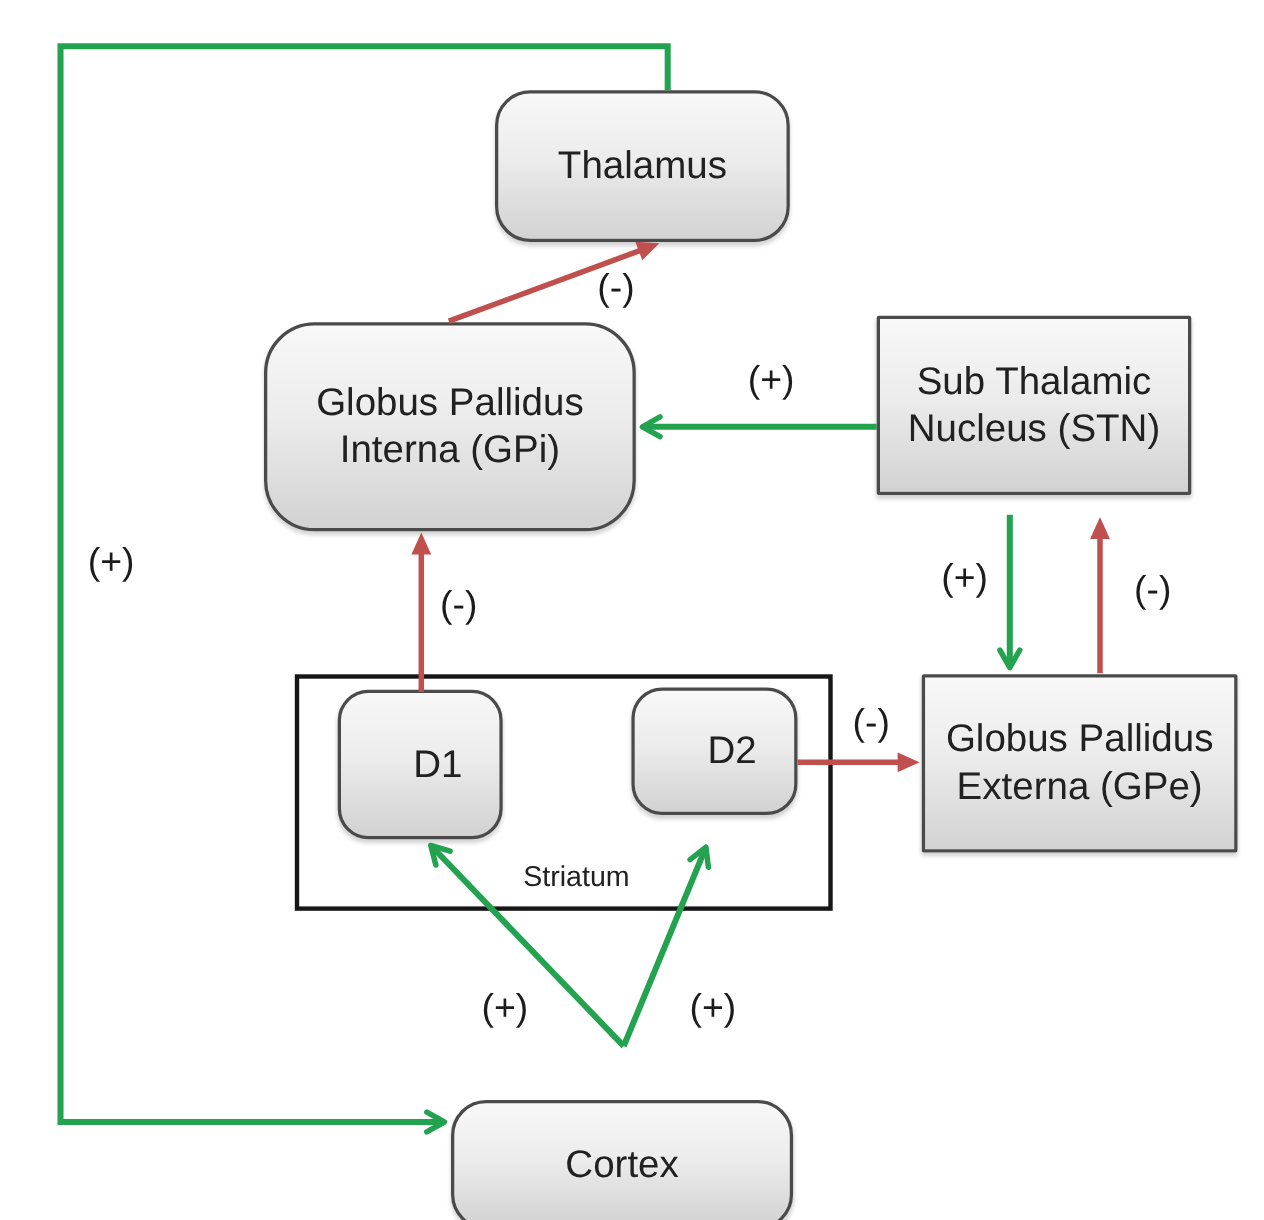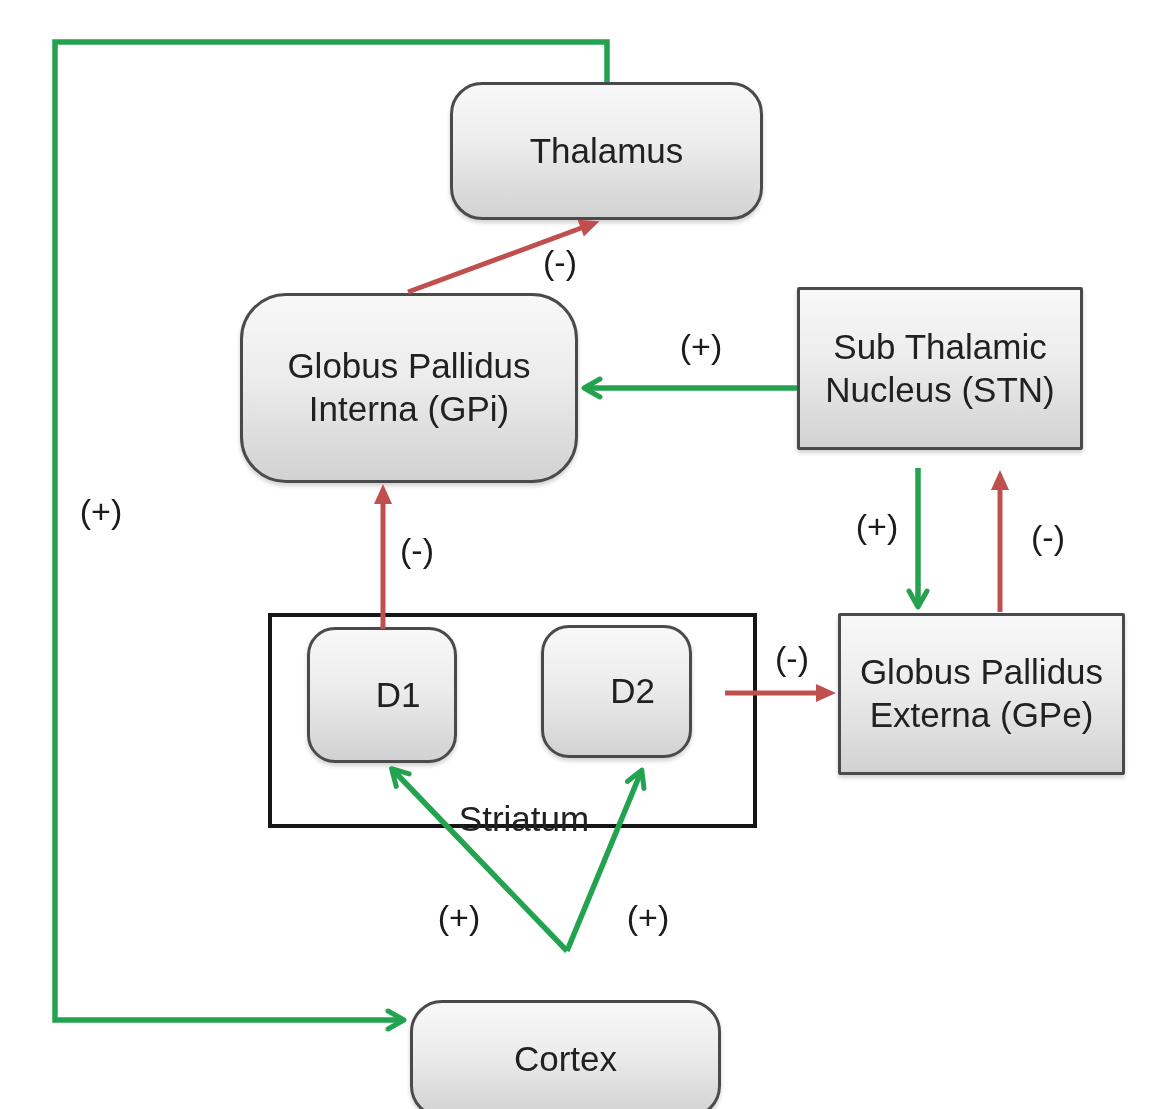--- a/index.html
+++ b/index.html
@@ -35,25 +35,24 @@
     position: absolute;
     box-sizing: border-box;
     border: 4px solid #161616;
     background: transparent;
     z-index: 1;
   }
   .group-label {
     position: absolute;
     transform: translate(-50%, -50%);
     color: #212121;
-    font-size: 35px;
+    font-size: 26px;
     font-weight: 500;
     z-index: 2;
     white-space: nowrap;
-    margin-top: 22px;
   }
   .edge-label {
     position: absolute;
     transform: translate(-50%, -50%);
     color: #1c1c1c;
     font-size: 34px;
     font-weight: 500;
     z-index: 4;
     white-space: nowrap;
   }
@@ -91,29 +90,29 @@
     <path class="edge-green" d="M918,468 L918,605" marker-end="url(#head-green)" style="stroke: rgb(35, 163, 79);"></path>
     <path class="edge-red" d="M1000,612 L1000,478" marker-end="url(#head-red)" style="stroke: rgb(192, 80, 77);"></path>
     <path class="edge-red" d="M725,693 L828,693" marker-end="url(#head-red)" style="stroke: rgb(192, 80, 77);"></path>
     <path class="edge-green" d="M567,951 L393,770" marker-end="url(#head-green)" style="stroke: rgb(35, 163, 79);"></path>
     <path class="edge-green" d="M567,951 L641,772" marker-end="url(#head-green)" style="stroke: rgb(35, 163, 79);"></path>
   </svg>
 
   <div class="group-box" style="left:268px; top:613px; width:489px; height:215px;"></div>
   <div class="group-label" style="left:524px; top:797px;">Striatum</div>
 
-  <div class="node rounded pad" style="left:450px; top:82px; width:313px; height:138px;">Thalamus</div>
+  <div class="node rounded pad" style="left:450px; top:82px; width:268px; height:138px;">Thalamus</div>
 
   <div class="node rounded-big pad" style="left:240px; top:293px; width:338px; height:190px;">Globus Pallidus Interna (GPi)</div>
 
   <div class="node square pad" style="left:797px; top:287px; width:286px; height:163px;">Sub Thalamic Nucleus (STN)</div>
 
   <div class="node rounded-sm" style="left:307px; top:627px; width:150px; height:136px;">D1</div>
 
-  <div class="node rounded-sm" style="left:541px; top:625px; width:151px; height:133px;">D2</div>
+  <div class="node rounded-sm" style="left:574px; top:625px; width:151px; height:116px;">D2</div>
 
   <div class="node square pad" style="left:838px; top:613px; width:287px; height:162px;">Globus Pallidus Externa (GPe)</div>
 
   <div class="node rounded pad" style="left:410px; top:1000px; width:311px; height:118px;">Cortex</div>
 
   <div class="edge-label" style="left:101px; top:511px;">(+)</div>
   <div class="edge-label" style="left:560px; top:262px;">(-)</div>
   <div class="edge-label" style="left:701px; top:346px;">(+)</div>
   <div class="edge-label" style="left:417px; top:550px;">(-)</div>
   <div class="edge-label" style="left:877px; top:526px;">(+)</div>

